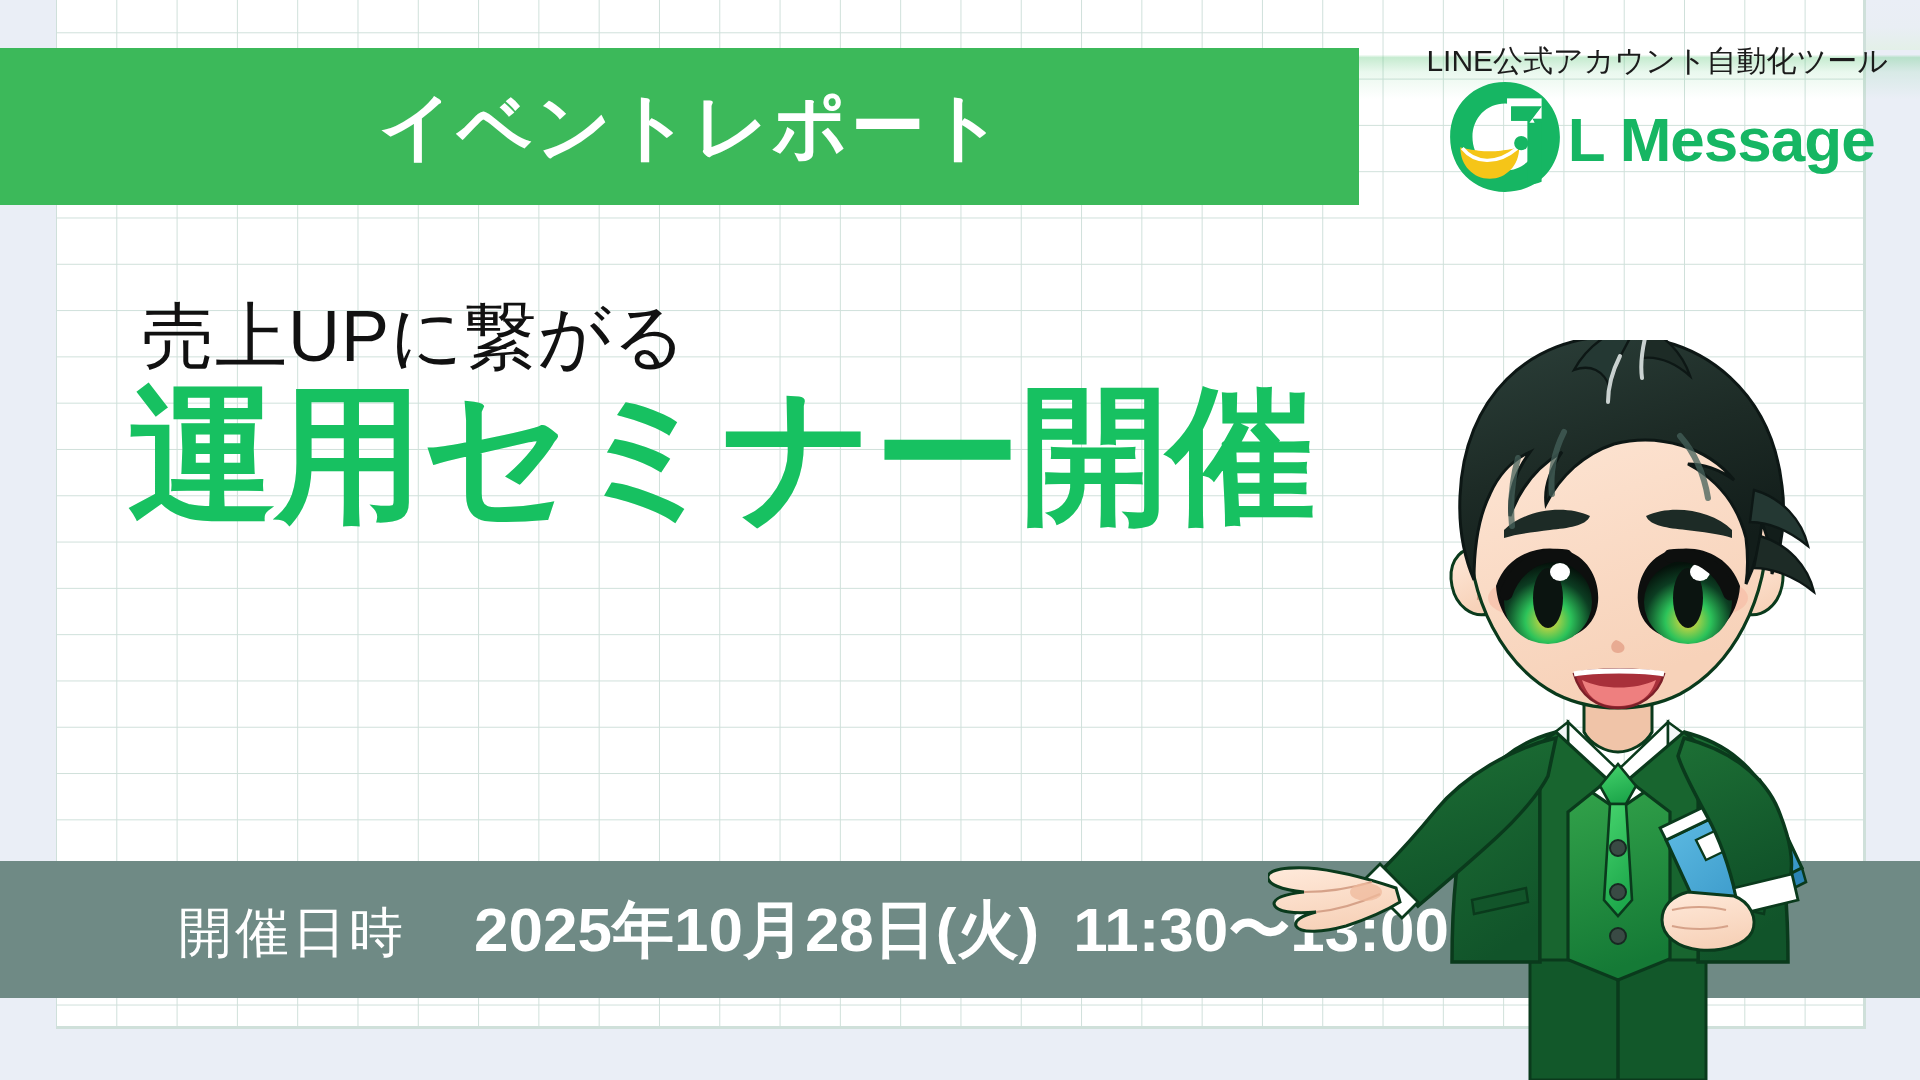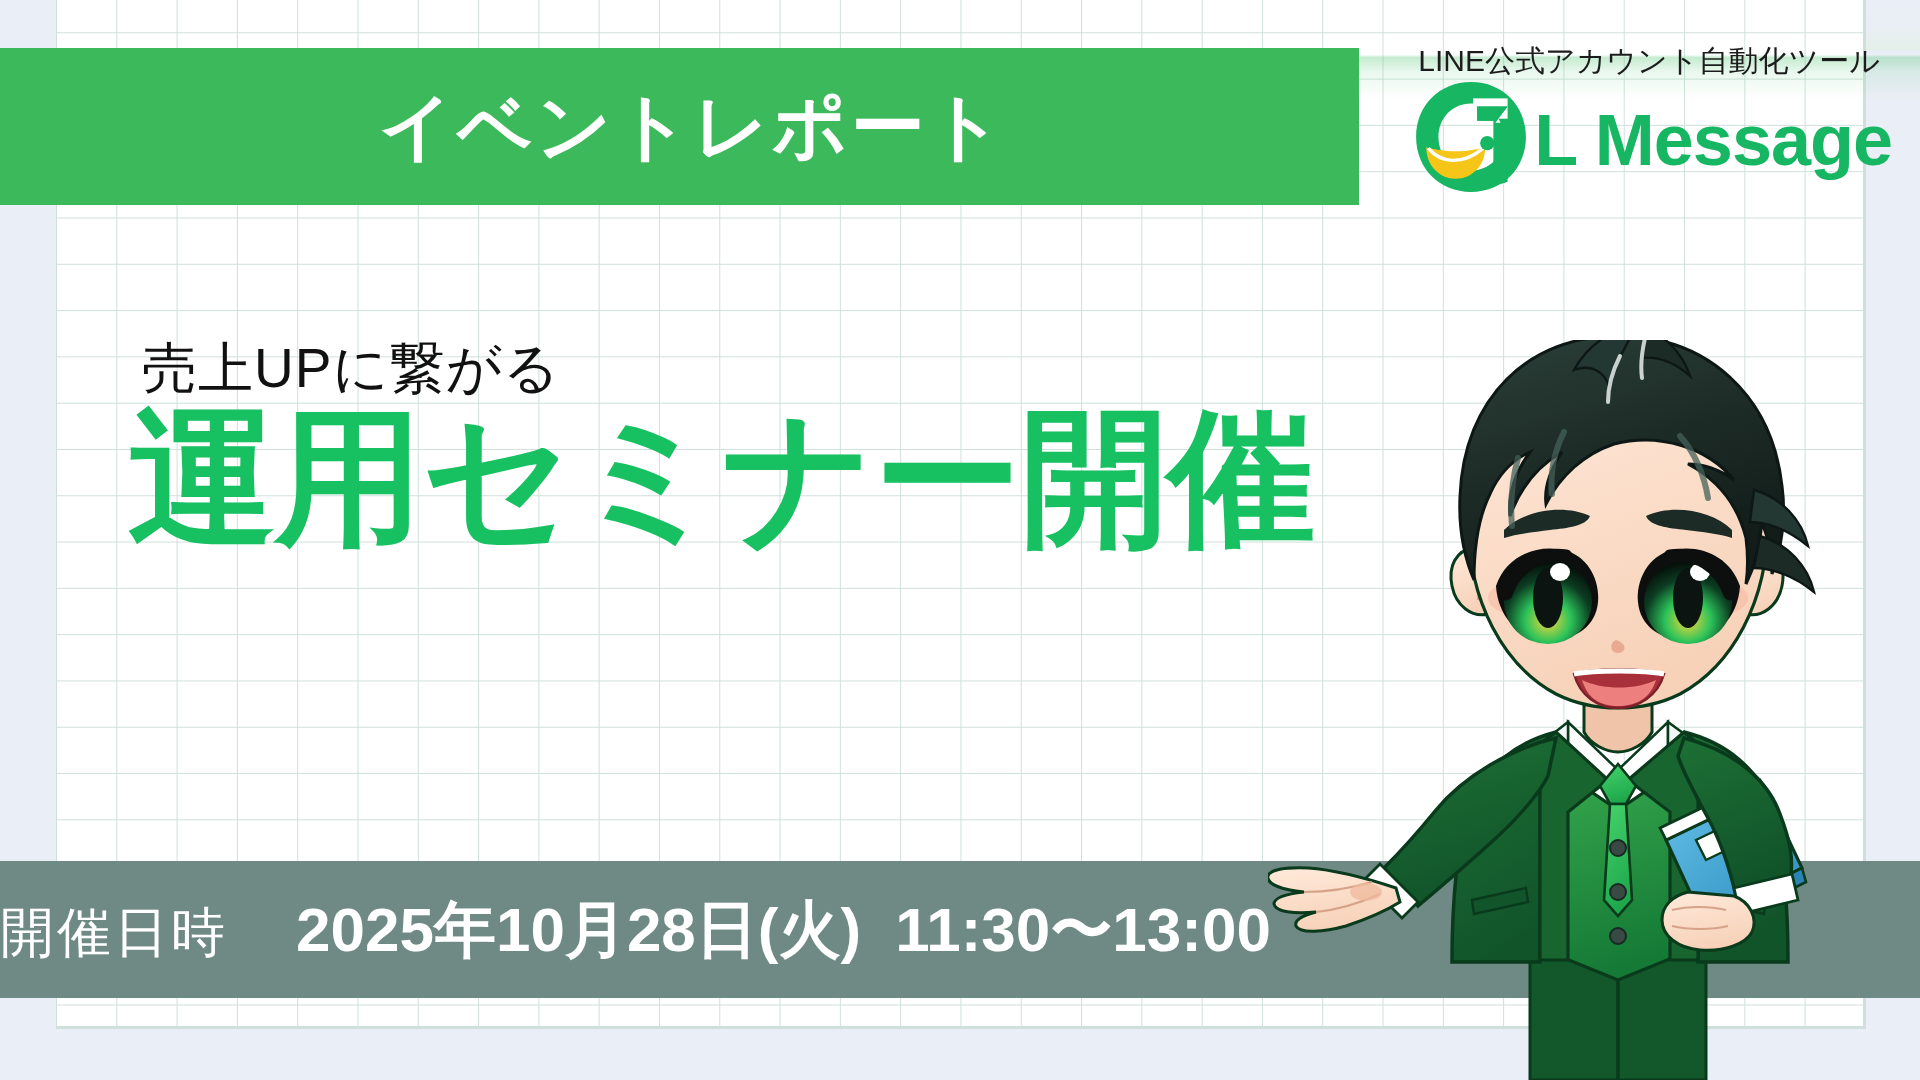--- a/index.html
+++ b/index.html
@@ -86,58 +86,57 @@
     font-weight:400;
     letter-spacing:0px;
     line-height:1;
     margin-bottom:6px;
     margin-right:4px;
   }
   .brand-row{ display:flex; align-items:center; gap:2px; }
   .brand-mark{ width:122px; height:122px; flex:0 0 auto; margin-top:-6px;}
   .brand-name{
     color:#16b663;
-    font-size:72px;
+    font-size:62px;
     font-weight:700;
     letter-spacing:-1px;
     line-height:1;
   }
 
   
   .headline{
     position:absolute; left:132px; top:300px; z-index:5;
   }
   .hl-sub{
     color:#111111;
-    font-size:55px;
+    font-size:72px;
     font-weight:500;
     line-height:1.02;
     letter-spacing:1px;
     margin-left:10px;
-    margin-top:40px;
   }
   .hl-main1, .hl-main2{
     color:#17c161;
     font-weight:700;
     line-height:1.02;
     letter-spacing:-1px;
   }
   .hl-main1{ font-size:148px; margin-top:6px; }
   .hl-main2{ font-size:148px; margin-top:7px; margin-left:-4px; }
 
   
   .datebar{
     position:absolute; left:0; top:861px;
     width:1920px; height:137px;
     background:#6f8a85;
     display:flex; align-items:center;
     z-index:8;
   }
   .datebar-inner{
-    display:flex; align-items:baseline; color:#ffffff; 
+    display:flex; align-items:baseline; color:#ffffff; padding-left:178px;
   }
   .date-label{
     font-size:54px; font-weight:500; letter-spacing:3px; line-height:1;
   }
   .date-value{
     font-size:62px; font-weight:700; letter-spacing:0px; line-height:1;
     margin-left:68px;
   }
   .date-time{
     font-size:62px; font-weight:700; line-height:1; margin-left:34px;

